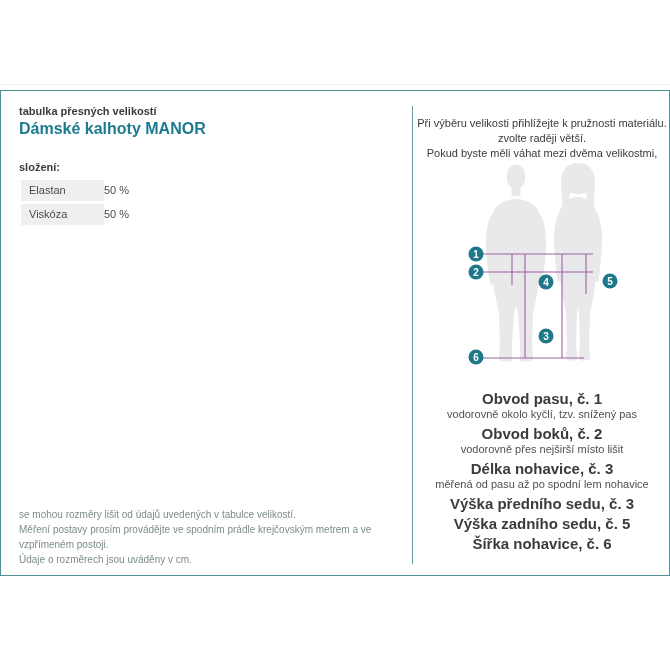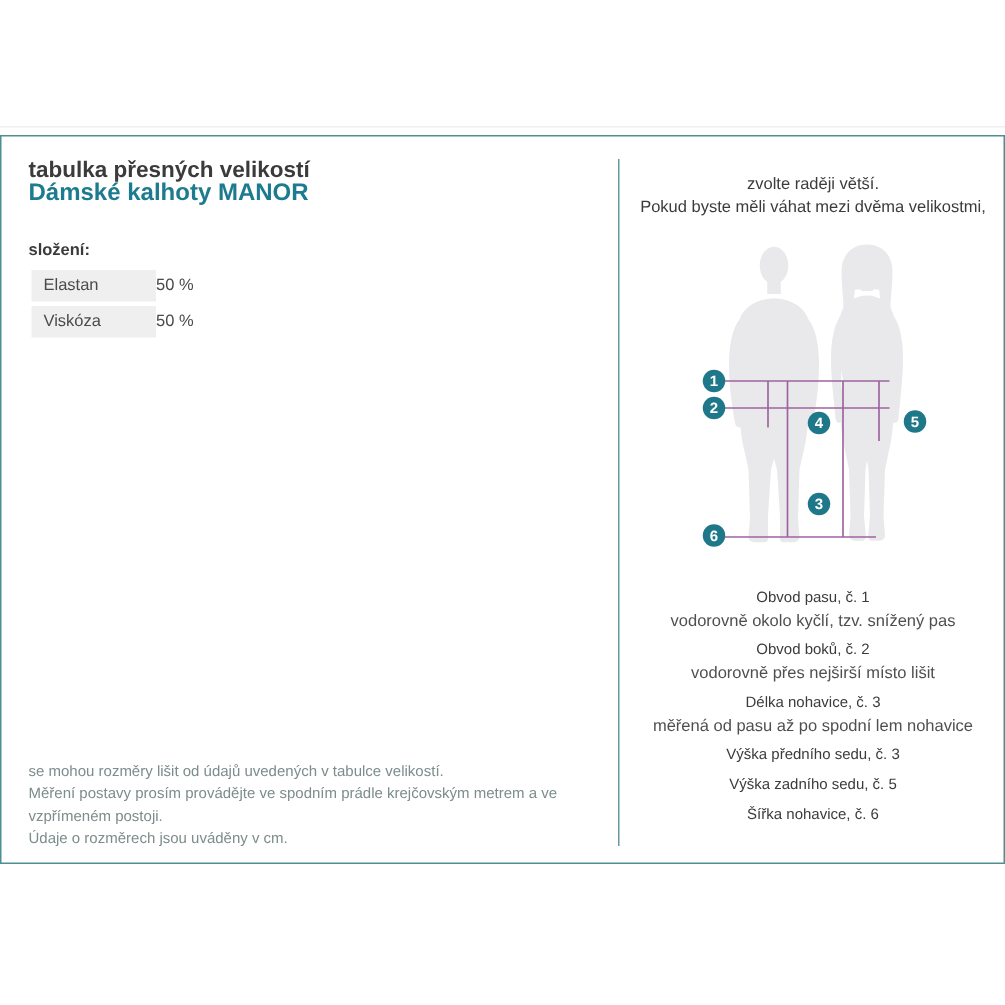--- a/index.html
+++ b/index.html
@@ -20,21 +20,21 @@
     border: 1px solid #4f8f92; background: #ffffff;
   }
   .divider {
     position: absolute; left: 411px; top: 15px; width: 1px; height: 458px;
     background: #67999b;
   }
   
   .col-left { position: absolute; left: 0; top: 0; width: 411px; height: 100%; }
   .subtitle {
     position: absolute; left: 18px; top: 14px;
-    font-size: 15px; font-weight: bold; color: #3b3b3b;
+    font-size: 11px; font-weight: bold; color: #3b3b3b;
   }
   .product-title {
     position: absolute; left: 18px; top: 29px;
     font-size: 16px; font-weight: bold; color: #1c7b8e; text-align: right;
   }
   .comp-label {
     position: absolute; left: 18px; top: 70px;
     font-size: 11px; font-weight: bold; color: #3b3b3b;
   }
   .comp-table { position: absolute; left: 20px; top: 89px; width: 220px; }
@@ -54,21 +54,21 @@
   .col-right { position: absolute; left: 412px; top: 0; width: 258px; height: 100%; }
   .intro {
     position: absolute; left: 0; top: 25px; width: 258px;
     text-align: center; font-size: 11px; line-height: 15px; color: #3b3b3b;
   }
   .figure-svg { position: absolute; left: 50px; top: 70px; }
   .measurements {
     position: absolute; left: 0; top: 300px; width: 258px; text-align: center;
   }
   .m-item { margin-bottom: 4px; }
-  .m-title { font-size: 10px; font-weight: normal; line-height: 16px; color: #3b3b3b; }
+  .m-title { font-size: 15px; font-weight: bold; line-height: 16px; color: #3b3b3b; }
   .m-desc  { font-size: 11px; line-height: 15px; color: #4f4f4f; }
   .sil { fill: #e9e8ea; }
   .mline { stroke: #9c63a0; stroke-width: 1.1; fill: none; }
   .marker-circle { fill: #1f7889; }
   .marker-num {
     fill: #ffffff; font-size: 10px; font-weight: bold;
     text-anchor: middle; font-family: "Liberation Sans", sans-serif;
   }
 </style>
 </head>
@@ -98,20 +98,21 @@
       <div>se mohou rozměry lišit od údajů uvedených v tabulce velikostí.</div>
       <div>Měření postavy prosím provádějte ve spodním prádle krejčovským metrem a ve vzpřímeném postoji.</div>
       <div>Údaje o rozměrech jsou uváděny v cm.</div>
     </div>
   </div>
 
   <div class="divider"></div>
 
   <div class="col-right">
     <div class="intro">
+      <div>Při výběru velikosti přihlížejte k pružnosti materiálu.</div>
       <div>zvolte raději větší.</div>
       <div>Pokud byste měli váhat mezi dvěma velikostmi,</div>
     </div>
 
     <svg class="figure-svg" width="170" height="210" viewBox="0 0 170 210">
 
       <g>
         <ellipse class="sil" cx="53" cy="16" rx="9.5" ry="12.5"></ellipse>
         <rect class="sil" x="48.5" y="24" width="9" height="11"></rect>
         <path class="sil" d="M53,38 C43,38 33,43 30,52 C27,64 28,80 31,96

